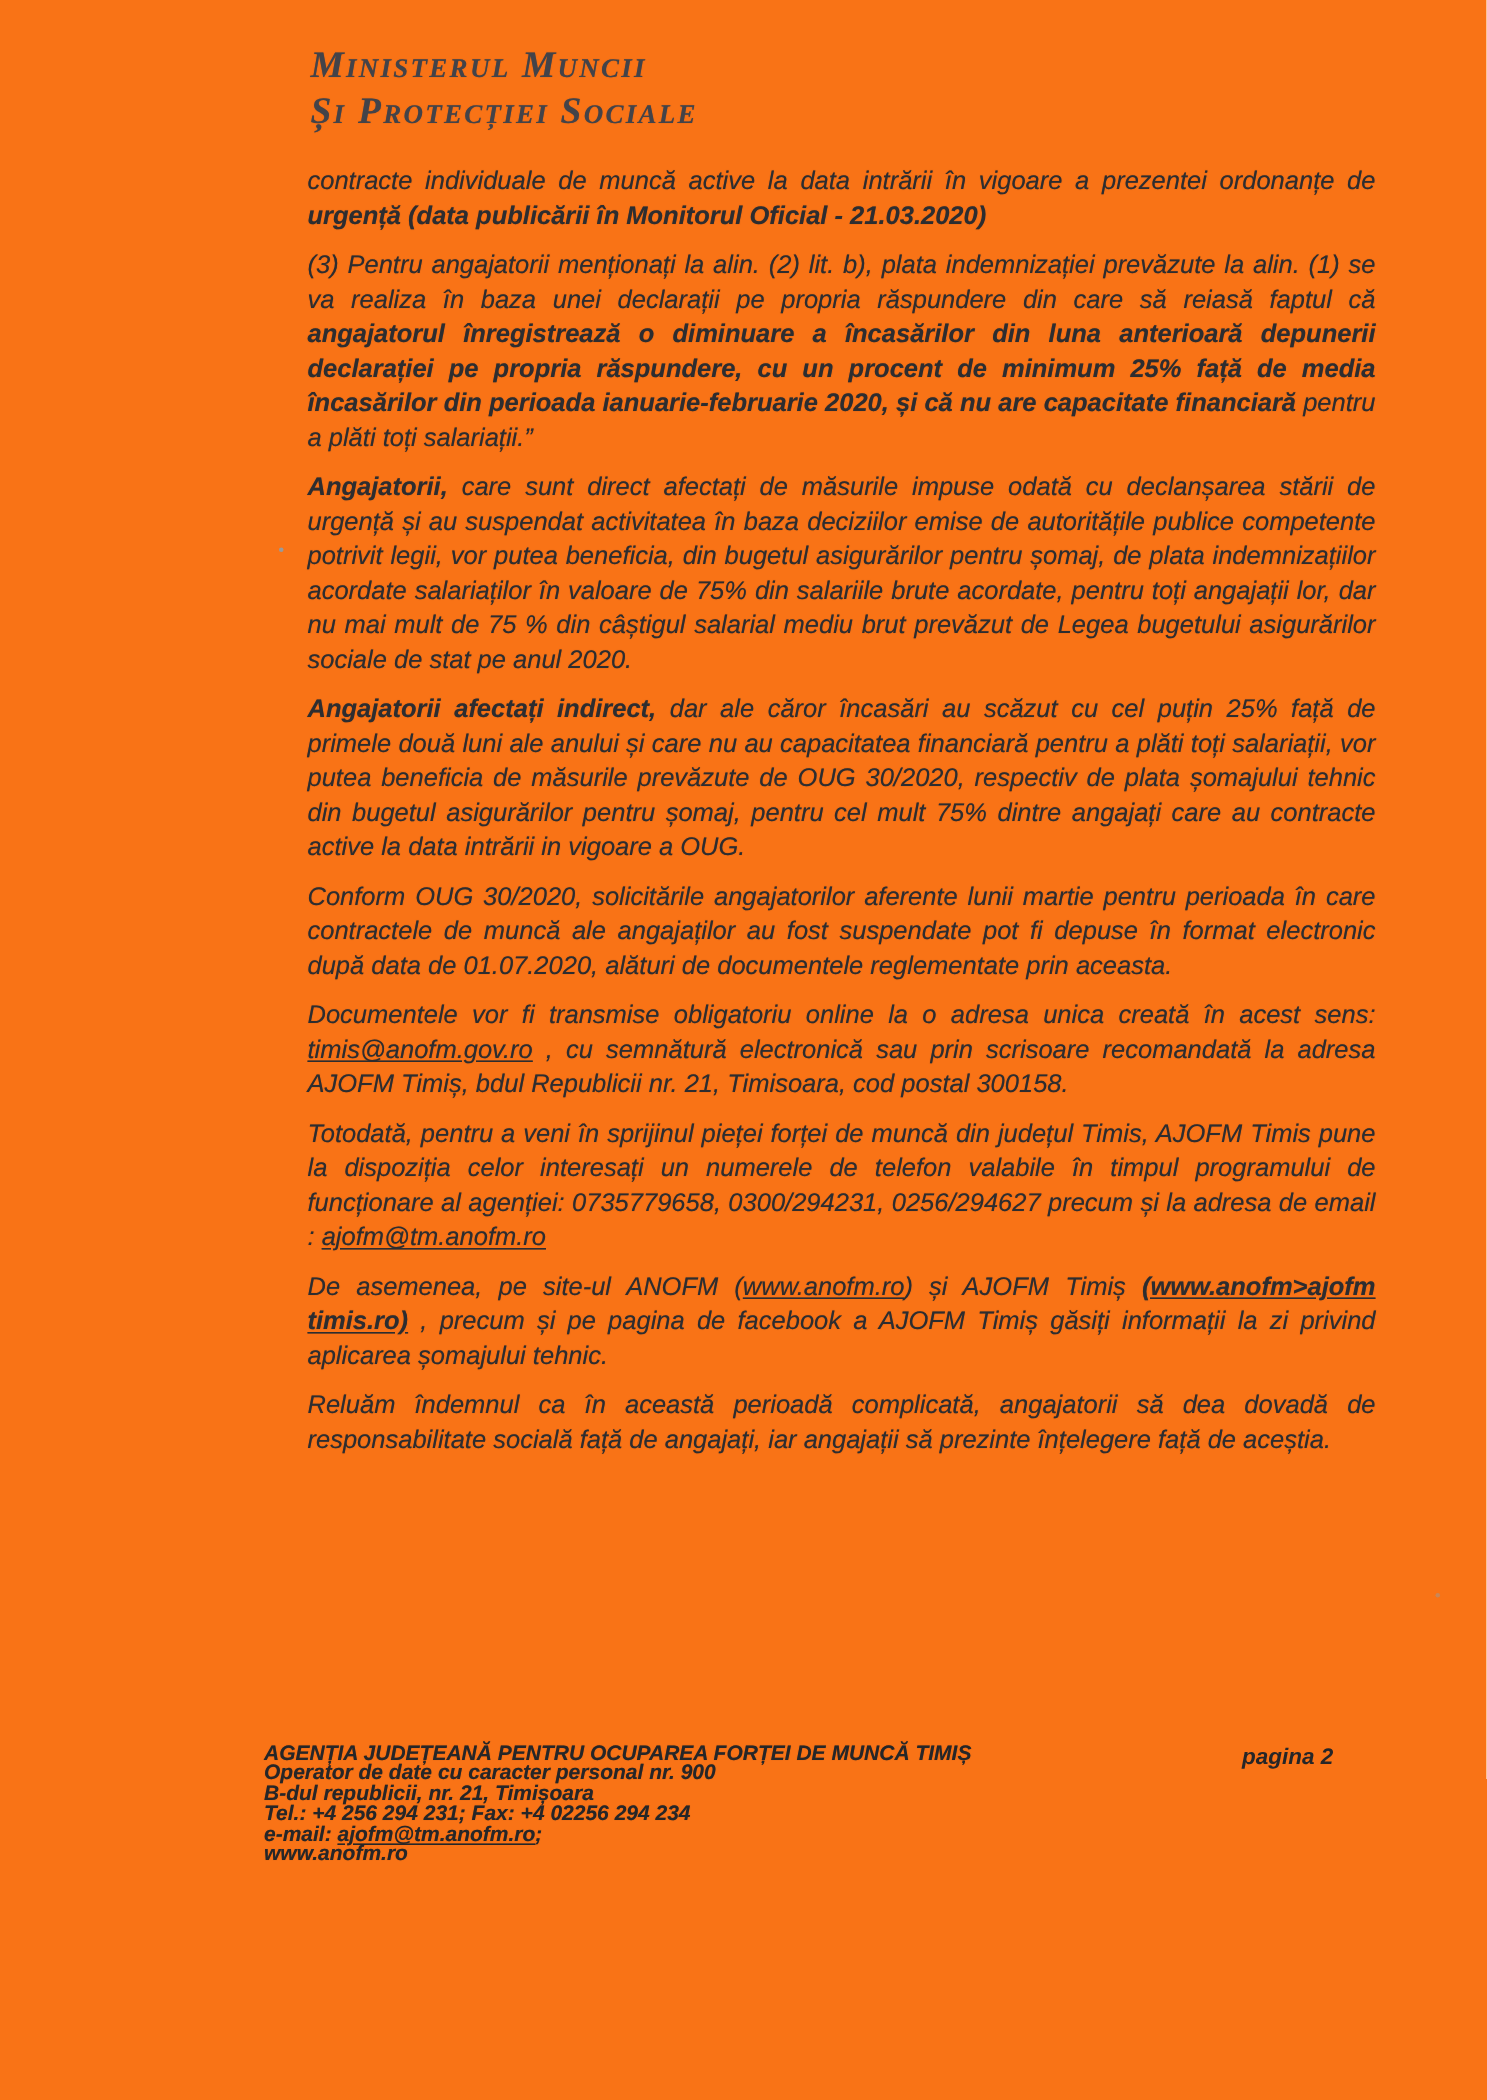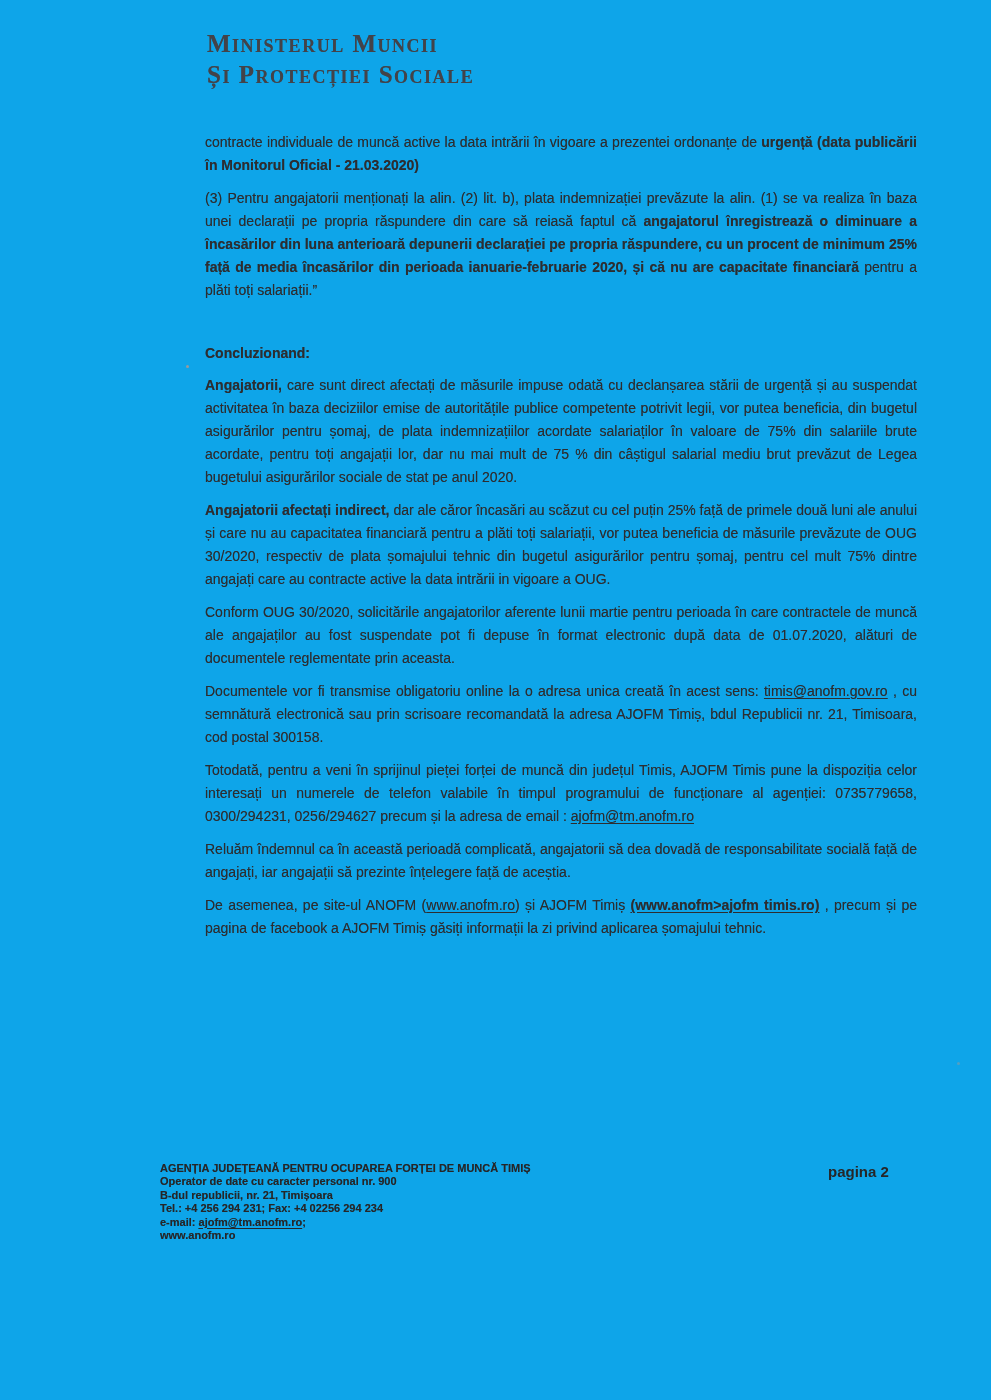--- a/index.html
+++ b/index.html
@@ -1,56 +1,57 @@
 <!DOCTYPE html>
 <html><head>
 <meta charset="utf-8">
 <style>
   html, body { margin: 0; padding: 0; background: #ffffff; }
   .page {
     position: relative;
     width: 991px;
     height: 1400px;
-    background: #0ea5e9;
+    background: #f97316;
     overflow: hidden;
     font-family: "Liberation Sans", sans-serif;
+    font-style: italic;
   }
   .letterhead {
     position: absolute;
     left: 207px;
     top: 28px;
     font-family: "Liberation Serif", "DejaVu Serif", serif;
     font-variant: small-caps;
     font-weight: 600;
     font-size: 25px;
     line-height: 31px;
     letter-spacing: 1.5px;
     color: #434349;
     text-shadow: 0 0 0.6px rgba(60,60,66,0.55);
   }
   .doc-body {
     position: absolute;
     left: 205px;
-    top: 131px;
+    top: 109px;
     width: 712px;
-    font-size: 14px;
+    font-size: 17px;
     line-height: 23px;
     color: #2d2d30;
     text-align: justify;
     text-shadow: 0 0 0.6px rgba(45,45,48,0.55);
   }
   .para { margin: 0 0 10px 0; }
   .para.heading { margin-top: 40px; margin-bottom: 9px; text-align: left; font-weight: bold; }
   .b { font-weight: bold; }
   .u { text-decoration: underline; text-underline-offset: 2px; }
   .footer {
     position: absolute;
-    left: 160px;
+    left: 176px;
     top: 1162px;
-    font-size: 11px;
+    font-size: 14px;
     line-height: 13.4px;
     font-weight: bold;
     color: #262628;
     text-shadow: 0 0 0.5px rgba(40,40,42,0.5);
   }
   .footer .fline { white-space: nowrap; }
   .page-label {
     position: absolute;
     left: 828px;
     top: 1163px;
@@ -73,28 +74,27 @@
 <div class="page">
 
   <div class="letterhead">
     <div>Ministerul Muncii</div>
     <div>Și Protecției Sociale</div>
   </div>
 
   <div class="doc-body">
       <p class="para"><span>contracte individuale de muncă active la data intrării în vigoare a prezentei ordonanțe de </span><span class="b">urgență (data publicării în Monitorul Oficial - 21.03.2020)</span></p>
       <p class="para"><span>(3) Pentru angajatorii menționați la alin. (2) lit. b), plata indemnizației prevăzute la alin. (1) se va realiza în baza unei declarații pe propria răspundere din care să reiasă faptul că </span><span class="b">angajatorul înregistrează o diminuare a încasărilor din luna anterioară depunerii declarației pe propria răspundere, cu un procent de minimum 25% față de media încasărilor din perioada ianuarie-februarie 2020, și că nu are capacitate financiară</span><span> pentru a plăti toți salariații.”</span></p>
-      <p class="para heading"><span class="b">Concluzionand:</span></p>
       <p class="para"><span class="b">Angajatorii,</span><span> care sunt direct afectați de măsurile impuse odată cu declanșarea stării de urgență și au suspendat activitatea în baza deciziilor emise de autoritățile publice competente potrivit legii, vor putea beneficia, din bugetul asigurărilor pentru șomaj, de plata indemnizațiilor acordate salariaților în valoare de 75% din salariile brute acordate, pentru toți angajații lor, dar nu mai mult de 75 % din câștigul salarial mediu brut prevăzut de Legea bugetului asigurărilor sociale de stat pe anul 2020.</span></p>
       <p class="para"><span class="b">Angajatorii afectați indirect,</span><span> dar ale căror încasări au scăzut cu cel puțin 25% față de primele două luni ale anului și care nu au capacitatea financiară pentru a plăti toți salariații, vor putea beneficia de măsurile prevăzute de OUG 30/2020, respectiv de plata șomajului tehnic din bugetul asigurărilor pentru șomaj, pentru cel mult 75% dintre angajați care au contracte active la data intrării in vigoare a OUG.</span></p>
       <p class="para"><span>Conform OUG 30/2020, solicitările angajatorilor aferente lunii martie pentru perioada în care contractele de muncă ale angajaților au fost suspendate pot  fi depuse în format electronic după data de 01.07.2020, alături de documentele reglementate prin aceasta.</span></p>
       <p class="para"><span>Documentele vor fi transmise obligatoriu online la o adresa unica creată în acest sens: </span><span class="u">timis@anofm.gov.ro</span><span> , cu semnătură electronică sau prin scrisoare recomandată la adresa AJOFM Timiș, bdul Republicii nr. 21, Timisoara, cod postal 300158.</span></p>
       <p class="para"><span>Totodată, pentru a veni în sprijinul pieței forței de muncă din județul Timis, AJOFM Timis pune la dispoziția celor interesați un numerele de telefon  valabile în timpul programului de funcționare al agenției: 0735779658, 0300/294231, 0256/294627 precum și la adresa de email : </span><span class="u">ajofm@tm.anofm.ro</span></p>
+      <p class="para"><span>De asemenea, pe site-ul ANOFM (</span><span class="u">www.anofm.ro</span><span>) și AJOFM Timiș </span><span class="b u">(www.anofm&gt;ajofm timis.ro)</span><span> , precum și pe pagina de facebook a AJOFM Timiș găsiți informații la zi privind aplicarea șomajului tehnic.</span></p>
       <p class="para"><span>Reluăm îndemnul ca în această perioadă complicată, angajatorii să dea dovadă de responsabilitate socială față de angajați, iar angajații să prezinte înțelegere față de aceștia.</span></p>
-      <p class="para"><span>De asemenea, pe site-ul ANOFM (</span><span class="u">www.anofm.ro</span><span>) și AJOFM Timiș </span><span class="b u">(www.anofm&gt;ajofm timis.ro)</span><span> , precum și pe pagina de facebook a AJOFM Timiș găsiți informații la zi privind aplicarea șomajului tehnic.</span></p>
     </div>
 
   <div class="speck speck-1"></div>
   <div class="speck speck-2"></div>
 
   <div class="footer">
       <div class="fline"><span>AGENȚIA JUDEȚEANĂ PENTRU OCUPAREA FORȚEI DE MUNCĂ TIMIȘ</span></div>
       <div class="fline"><span>Operator de date cu caracter personal nr. 900</span></div>
       <div class="fline"><span>B-dul republicii, nr. 21, Timișoara</span></div>
       <div class="fline"><span>Tel.: +4 256 294 231; Fax: +4 02256 294 234</span></div>

